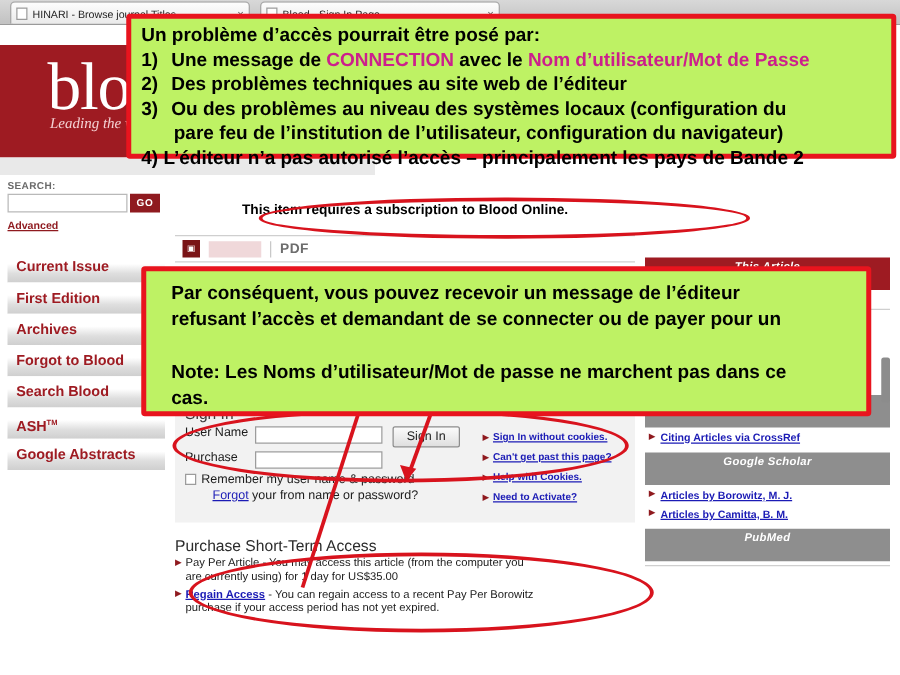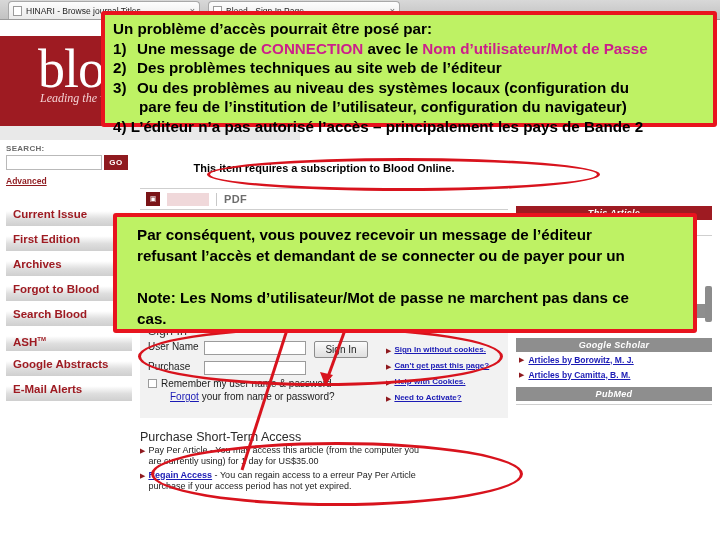--- a/index.html
+++ b/index.html
@@ -159,21 +159,21 @@
 
   .purchase-box { margin-top: 12px; }
   .purchase-title { font-size: 12.5px; color: #2b2b2b; margin-bottom: 1px; }
   .p-row { display: flex; align-items: flex-start; gap: 3px; margin-bottom: 2px; }
   .p-txt { font-size: 9px; color: #1c1c1c; line-height: 1.25; }
   .p-lnk { color: #1b1bb5; font-weight: bold; text-decoration: underline; cursor: pointer; }
 
   
   .right-col { position: absolute; left: 516px; top: 186px; width: 196px; }
   .rc-head {
-    height: 14px; line-height: 15px; text-align: center;
+    height: 26px; line-height: 15px; text-align: center;
     background: #9e1b22; color: #ffffff;
     font-size: 9px; font-weight: bold; font-style: italic; letter-spacing: .3px;
   }
   .rc-head.gray { background: #8e8e8e; }
   .rc-item { display: flex; align-items: center; gap: 4px; padding: 2px 0 2px 3px; }
   .rc-lnk {
     font-size: 8.5px; font-weight: bold; color: #1b1bb5;
     text-decoration: underline; cursor: pointer; white-space: nowrap;
   }
   .rc-lnk.nolink { color: #2c2c6e; text-decoration: none; }
@@ -265,21 +265,20 @@
       <span class="advanced-link">Advanced</span>
 
       <div class="nav-list">
         <div class="nav-item">Current Issue</div>
         <div class="nav-item">First Edition</div>
         <div class="nav-item">Archives</div>
         <div class="nav-item">Forgot to Blood</div>
         <div class="nav-item">Search Blood</div>
         <div class="nav-item"><span>ASH</span><sup>TM</sup></div>
         <div class="nav-item">Google Abstracts</div>
-        <div class="nav-item">E-Mail Alerts</div>
       </div>
     </div>
 
     <div class="center-col">
       <div class="subs-notice">This item requires a subscription to Blood Online.</div>
 
       <div class="tool-bar">
         <span class="tool-ico">▣</span>
         <span class="tool-swatch"></span>
         <span class="tool-sep"></span>
@@ -335,21 +334,21 @@
           <span class="bullet">▶</span>
           <span class="p-txt">
             <span>Pay Per Article - You may access this article (from the computer you</span><br>
             <span>are currently using) for 1 day for US$35.00</span>
           </span>
         </div>
         <div class="p-row">
           <span class="bullet">▶</span>
           <span class="p-txt">
             <span class="p-lnk">Regain Access</span>
-            <span>- You can regain access to a erreur Pay Per Article</span><br>
+            <span>- You can regain access to a recent Pay Per Borowitz</span><br>
             <span>purchase if your access period has not yet expired.</span>
           </span>
         </div>
       </div>
     </div>
 
     <div class="right-col">
       <div class="rc-head">This Article</div>
       <div class="rc-spacer"></div>
       <div class="rc-spacer"></div>

